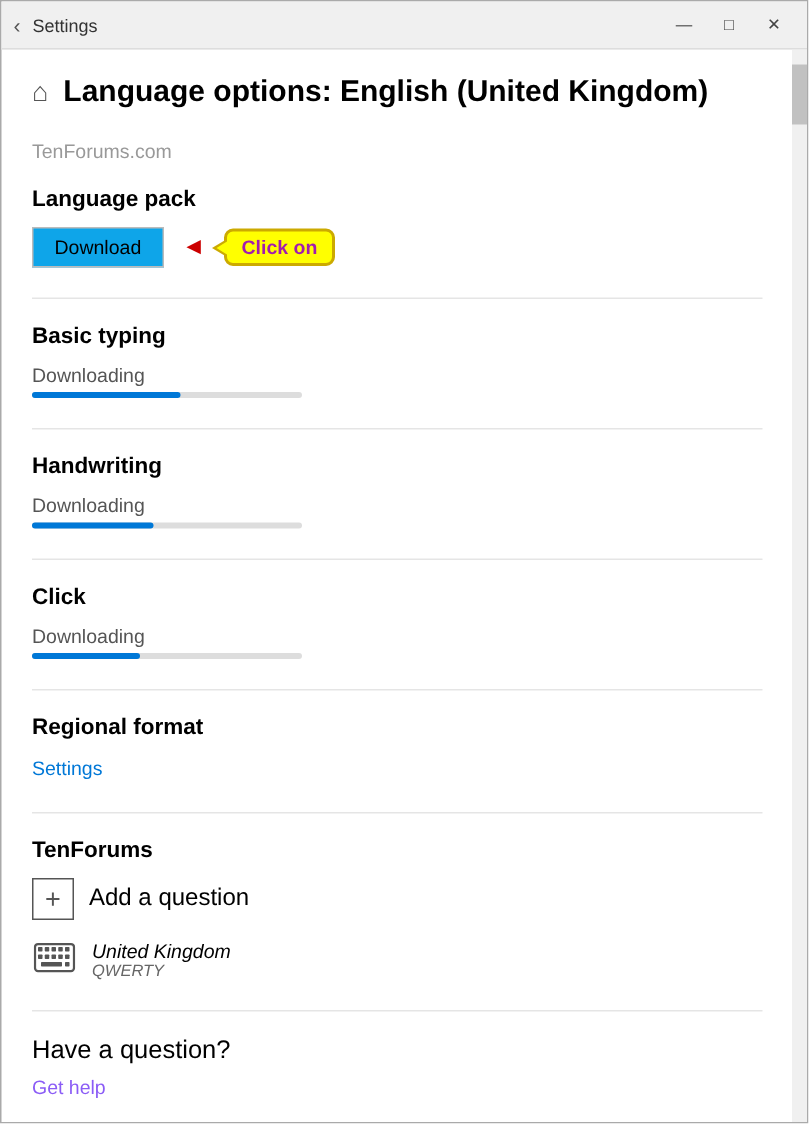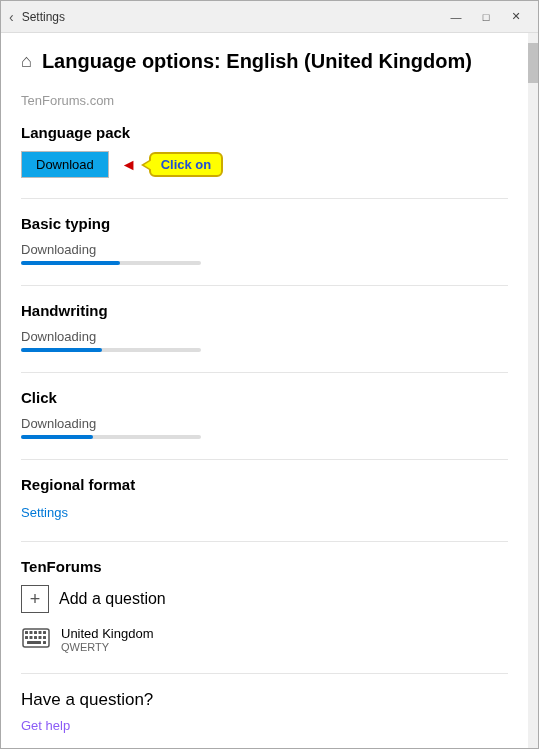--- a/index.html
+++ b/index.html
@@ -157,21 +157,21 @@
       min-width: 80px;
     }
 
     .click-on-callout {
       background: #ffff00;
       border: 2px solid #ccaa00;
       border-radius: 6px;
       padding: 3px 10px;
       font-size: 13px;
       font-weight: bold;
-      color: #1d4ed8;
+      color: #a21caf;
       position: relative;
     }
 
     .click-on-callout::before {
       content: '';
       position: absolute;
       left: -10px;
       top: 50%;
       transform: translateY(-50%);
       border-width: 6px 10px 6px 0;
@@ -241,20 +241,21 @@
       font-size: 18px;
       color: #555;
       flex-shrink: 0;
     }
 
     .keyboard-item-row {
       display: flex;
       align-items: center;
       gap: 10px;
       margin-bottom: 4px;
+      font-style: italic;
     }
 
     .keyboard-icon {
       width: 30px;
       height: 28px;
       flex-shrink: 0;
       display: flex;
       align-items: center;
       justify-content: center;
     }

